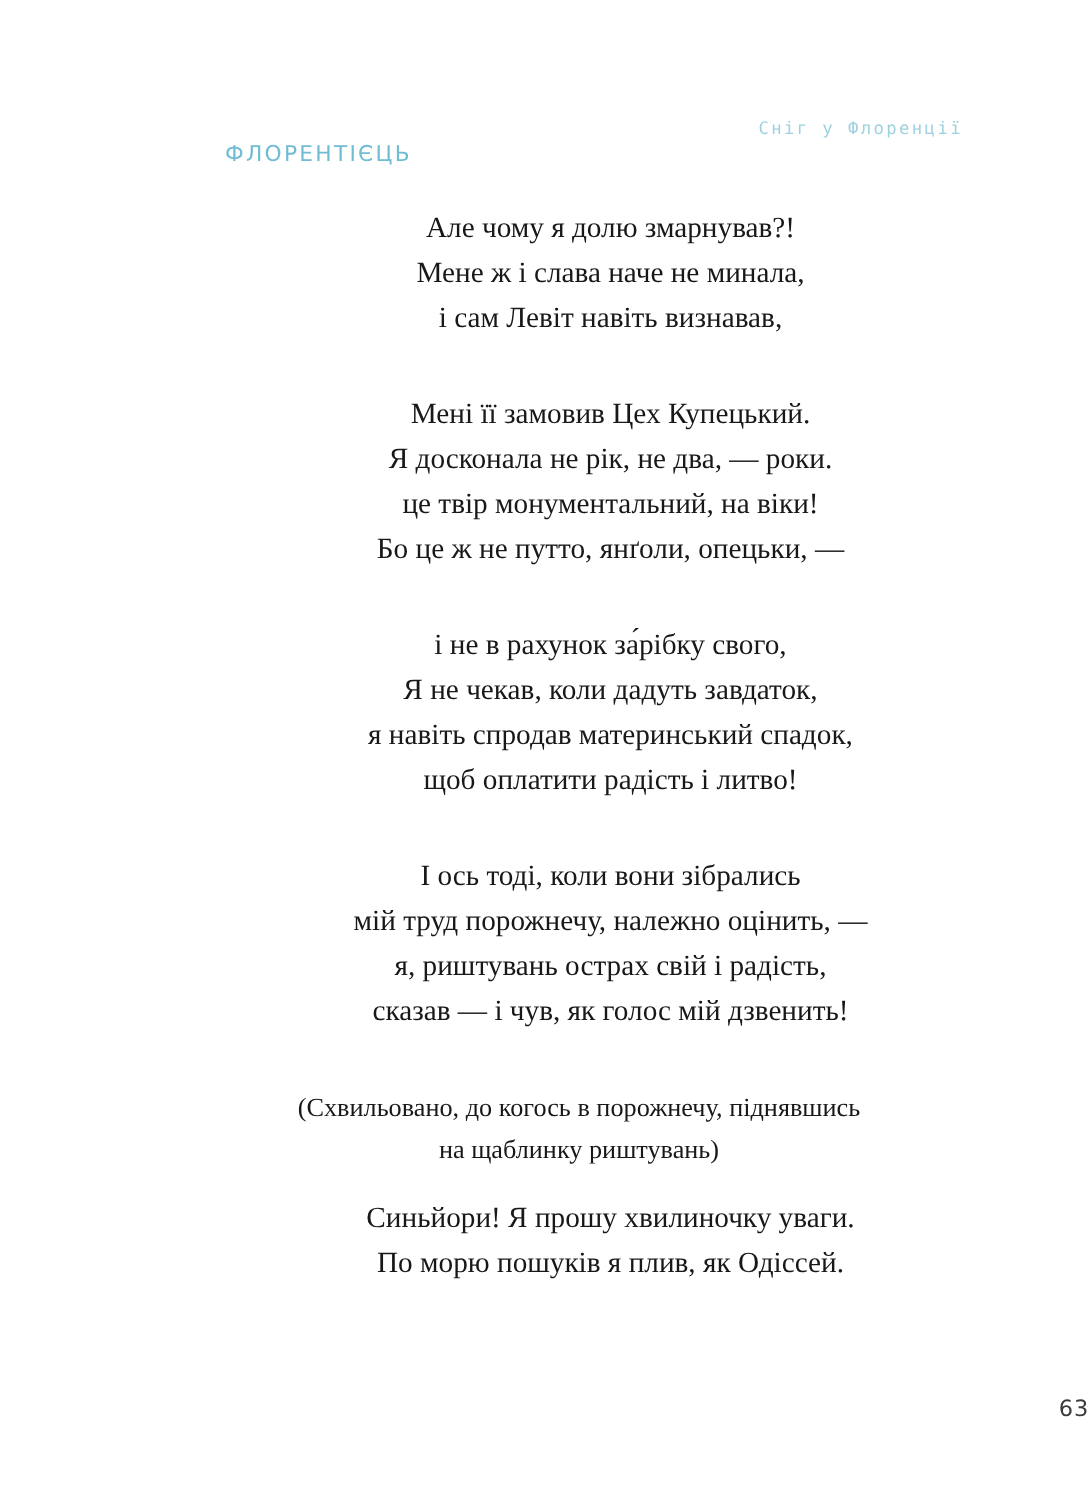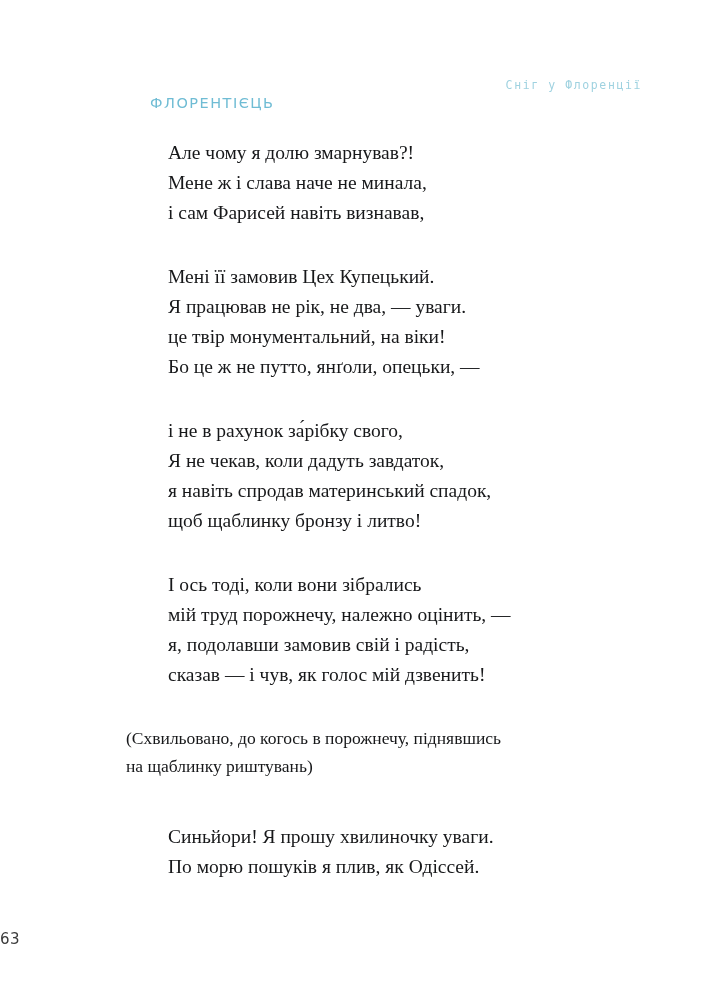--- a/index.html
+++ b/index.html
@@ -55,78 +55,79 @@
     padding: 0;
   }
   .stanza.indented {
     margin-left: 42px;
   }
   .line {
     font-size: 19.5px;
     line-height: 30px;
     white-space: pre;
     color: #17181a;
+    text-align: center;
   }
   .stage-direction {
-    margin: 0 0 42px 0;
+    margin: 0 0 18px 0;
     font-size: 17.5px;
     line-height: 28px;
     color: #17181a;
   }
   .stage-direction .line {
     font-size: 17.5px;
     line-height: 28px;
   }
   .folio {
     position: absolute;
     bottom: 52px;
     left: 0;
     width: 726px;
-    text-align: left;
+    text-align: right;
     font-family: "DejaVu Sans", sans-serif;
     font-size: 15px;
     color: #3a3a3a;
     letter-spacing: 0.5px;
   }
 </style>
 </head>
 <body>
 
 <div class="page">
 
   <div class="running-head">Сніг у Флоренції</div>
 
   <div class="speaker">ФЛОРЕНТІЄЦЬ</div>
 
   <div class="body-block">
 
     <div class="stanza indented">
       <div class="line">Але чому я долю змарнував?!</div>
       <div class="line">Мене ж і слава наче не минала,</div>
-      <div class="line">і сам Фарисей навіть визнавав,</div>
+      <div class="line">і сам Левіт навіть визнавав,</div>
     </div>
 
     <div class="stanza indented">
       <div class="line">Мені її замовив Цех Купецький.</div>
-      <div class="line">Я працював не рік, не два, — уваги.</div>
+      <div class="line">Я досконала не рік, не два, — роки.</div>
       <div class="line">це твір монументальний, на віки!</div>
       <div class="line">Бо це ж не путто, янґоли, опецьки, —</div>
     </div>
 
     <div class="stanza indented">
       <div class="line">і не в рахунок за́рібку свого,</div>
       <div class="line">Я не чекав, коли дадуть завдаток,</div>
       <div class="line">я навіть спродав материнський спадок,</div>
-      <div class="line">щоб щаблинку бронзу і литво!</div>
+      <div class="line">щоб оплатити радість і литво!</div>
     </div>
 
     <div class="stanza indented">
       <div class="line">І ось тоді, коли вони зібрались</div>
       <div class="line">мій труд порожнечу, належно оцінить, —</div>
-      <div class="line">я, подолавши замовив свій і радість,</div>
+      <div class="line">я, риштувань острах свій і радість,</div>
       <div class="line">сказав — і чув, як голос мій дзвенить!</div>
     </div>
 
     <div class="stage-direction">
       <div class="line">(Схвильовано, до когось в порожнечу, піднявшись</div>
       <div class="line">на щаблинку риштувань)</div>
     </div>
 
     <div class="stanza indented">
       <div class="line">Синьйори! Я прошу хвилиночку уваги.</div>

